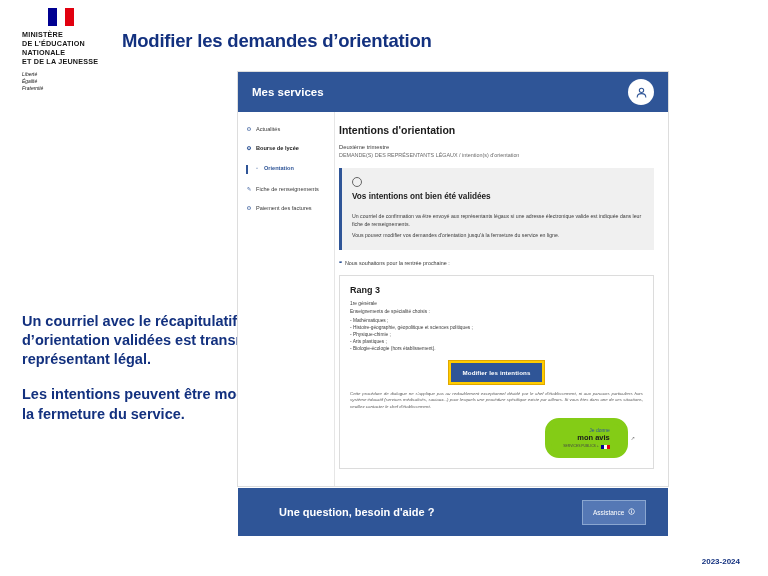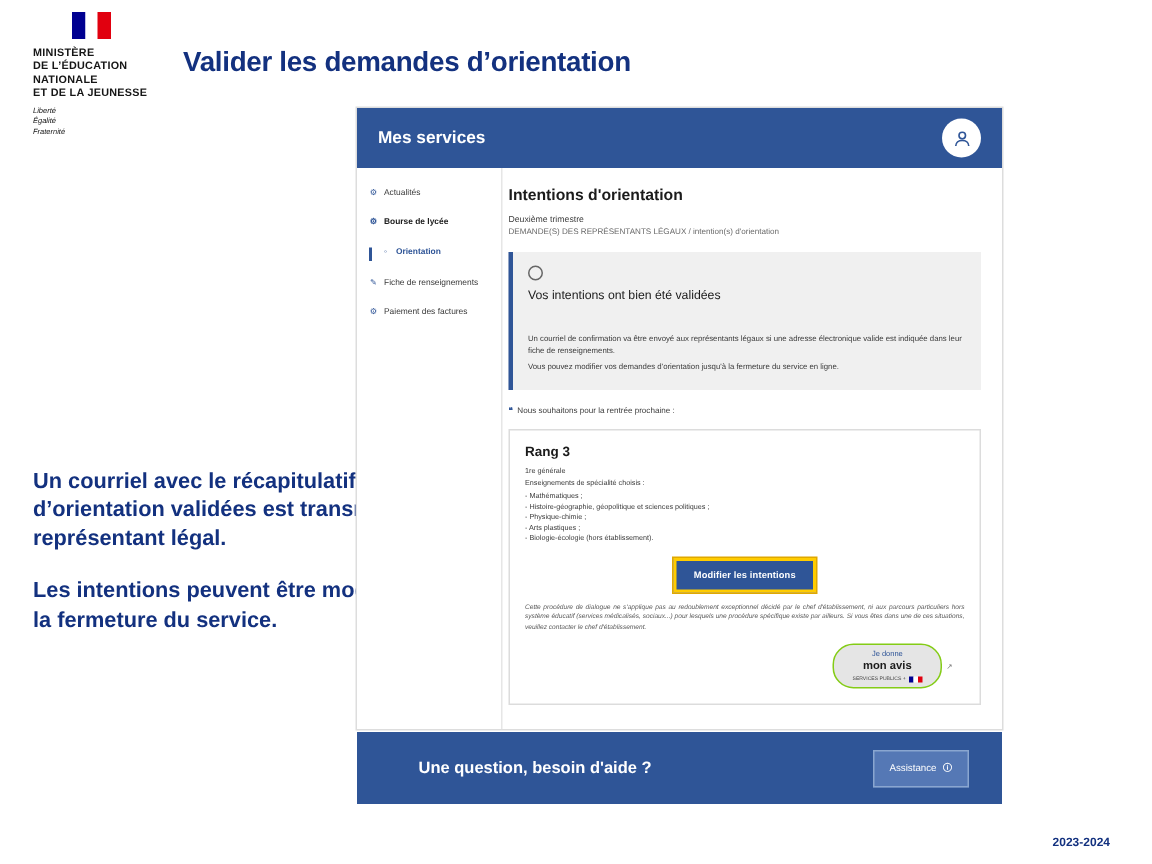--- a/index.html
+++ b/index.html
@@ -183,23 +183,23 @@
   }
   .alert-icon {
     width: 8px;
     height: 8px;
     border-radius: 50%;
     border: 1px solid #666;
     margin-bottom: 5px;
   }
   .alert-title {
     font-size: 8.2px;
-    font-weight: normal;
+    font-weight: bold;
     color: #1b1b1b;
-    margin-bottom: 22px;
+    margin-bottom: 12px;
   }
   .alert-text {
     font-size: 5.2px;
     color: #3a3a3a;
     line-height: 1.45;
     margin-bottom: 4px;
   }
   .alert-text:last-child { margin-bottom: 0; }
 
   .quote-line {
@@ -269,26 +269,26 @@
   }
 
   .avis-wrap {
     display: flex;
     justify-content: flex-end;
     align-items: center;
     gap: 3px;
     padding-right: 8px;
   }
   .avis-pill {
-    border: 1px solid #84cc16;
+    border: 6px solid #84cc16;
     border-radius: 14px;
     padding: 4px 12px 3px 12px;
-    text-align: center;
+    text-align: right;
     line-height: 1.15;
-    background: #e5e5e5;
+    background: #84cc16;
   }
   .avis-l1 { font-size: 5px; color: #2f5597; }
   .avis-l2 { font-size: 7.5px; font-weight: bold; color: #1b1b1b; }
   .avis-l3 {
     font-size: 3.4px;
     color: #444;
     margin-top: 2px;
     display: flex;
     align-items: center;
     justify-content: center;
@@ -349,21 +349,21 @@
   </div>
   <div class="ministry-name" style="white-space: pre-line;">MINISTÈRE
 DE L’ÉDUCATION
 NATIONALE
 ET DE LA JEUNESSE</div>
   <div class="devise" style="white-space: pre-line;">Liberté
 Égalité
 Fraternité</div>
 </div>
 
-<div class="slide-title">Valider les demandes d’orientation</div>
+<div class="slide-title">Modifier les demandes d’orientation</div>
 
 <div class="commentary">
   <p>Un courriel avec le récapitulatif des intentions d’orientation validées est transmis à chaque représentant légal.</p>
   <p>Les intentions peuvent être modifiées jusqu’à la fermeture du service.</p>
 </div>
 
 <div class="app-window">
 
   <div class="app-header">
     <div class="app-header-title">Mes services</div>

